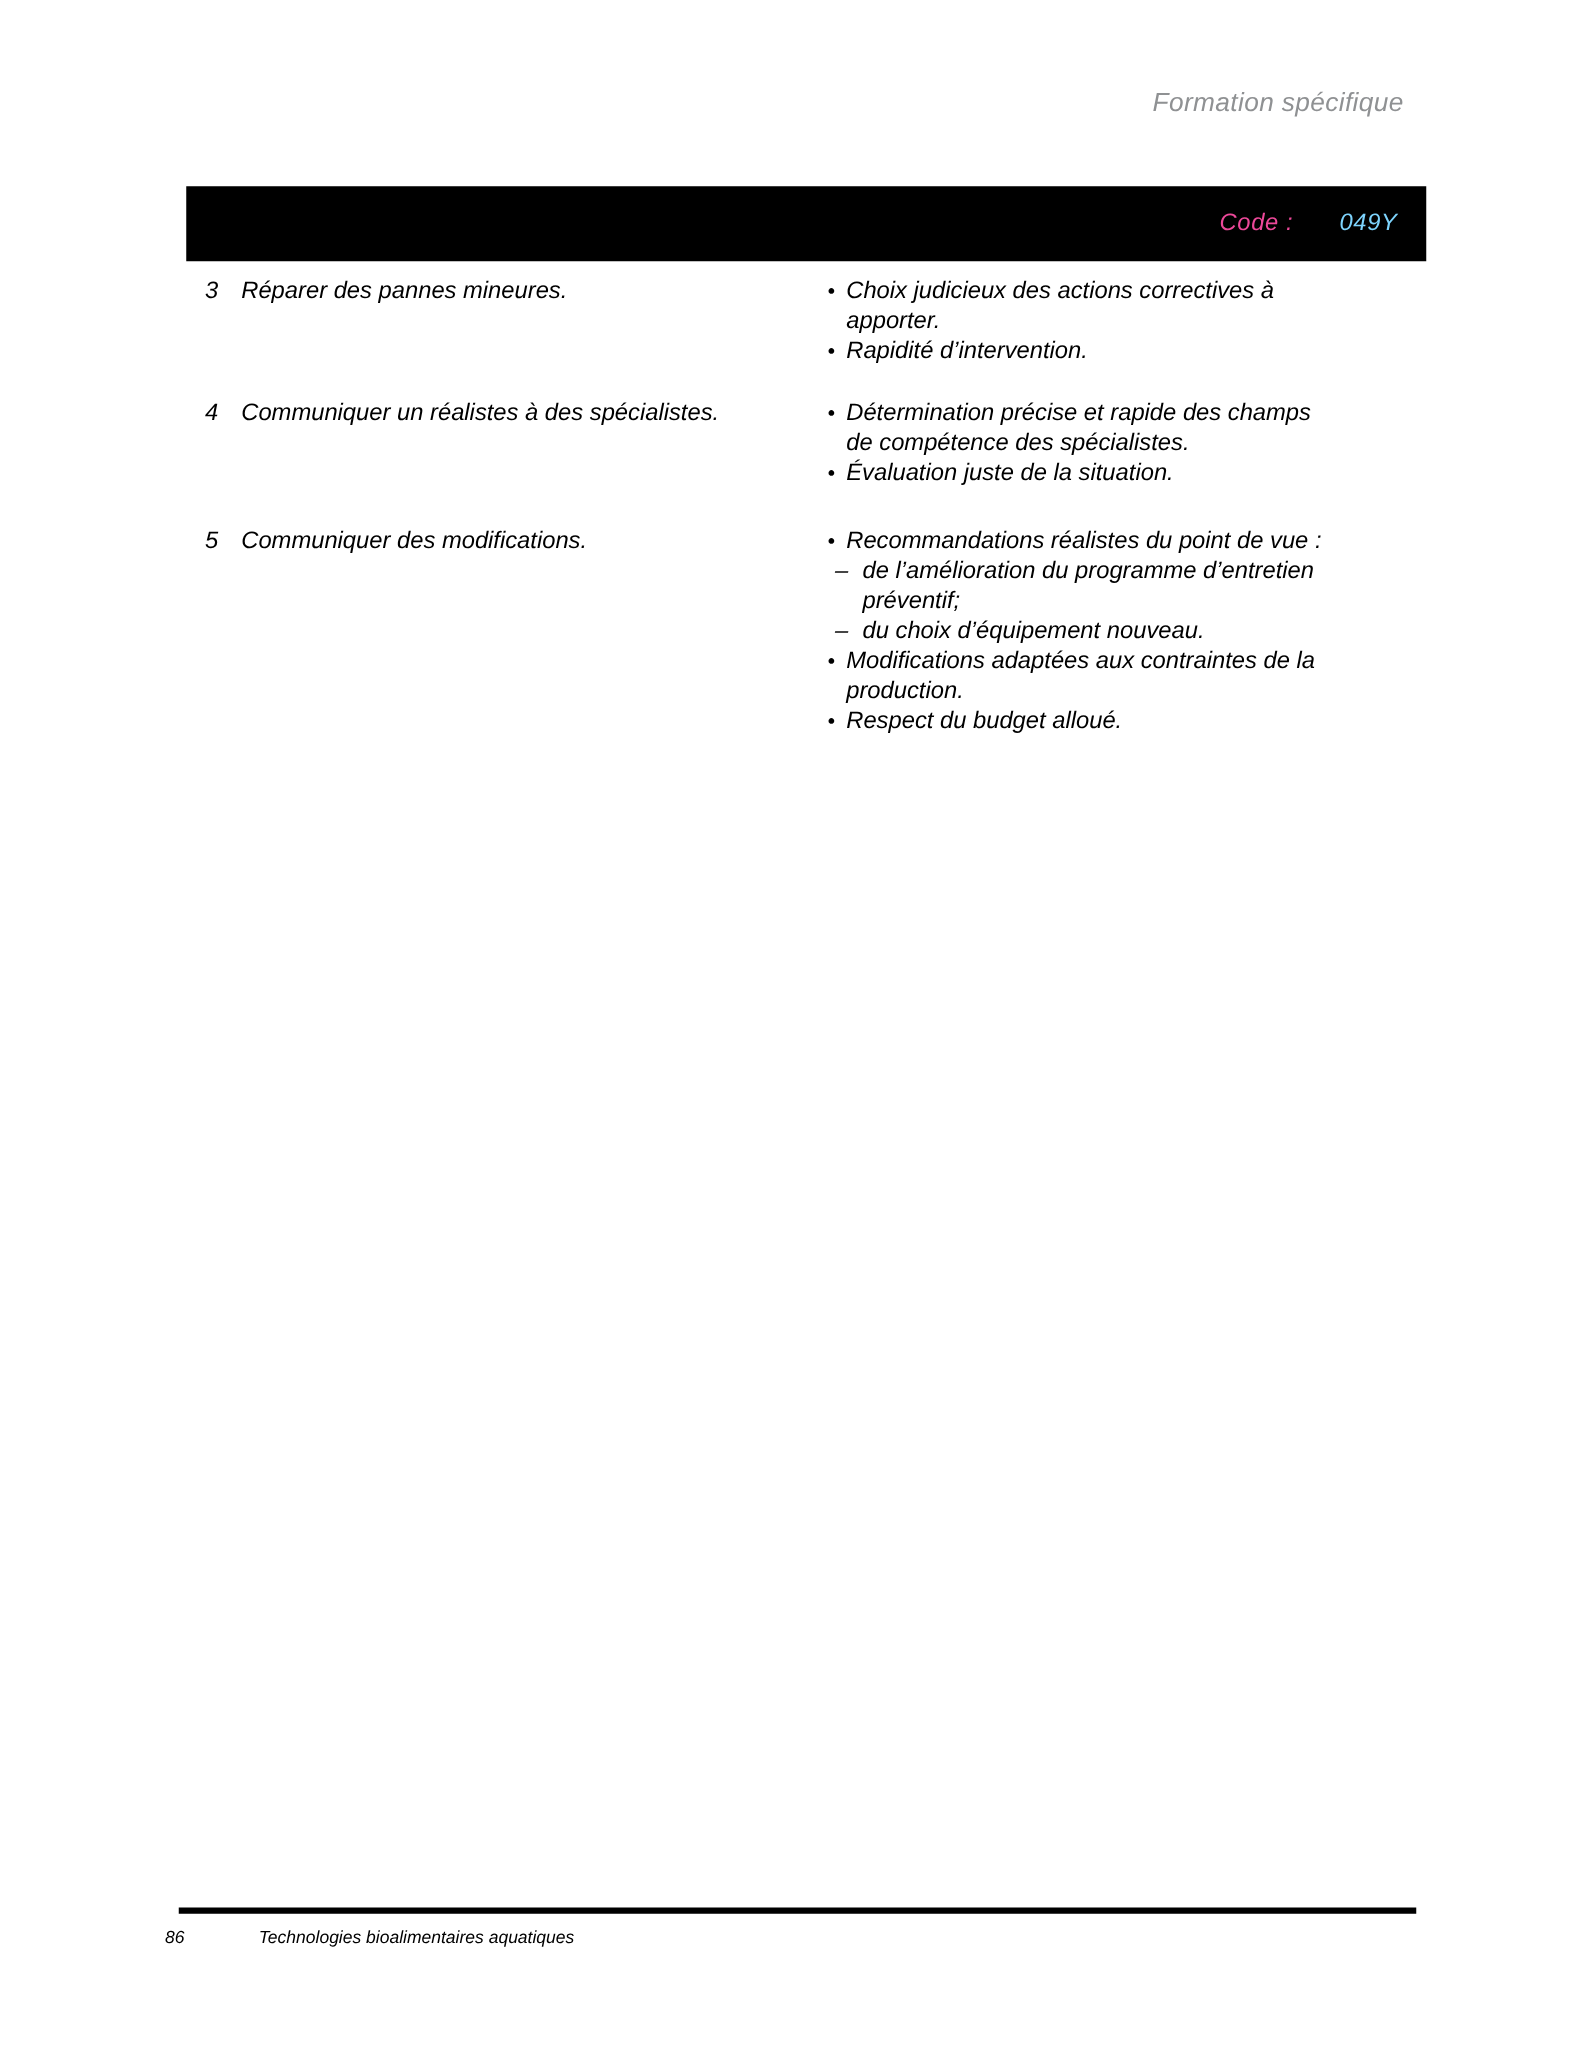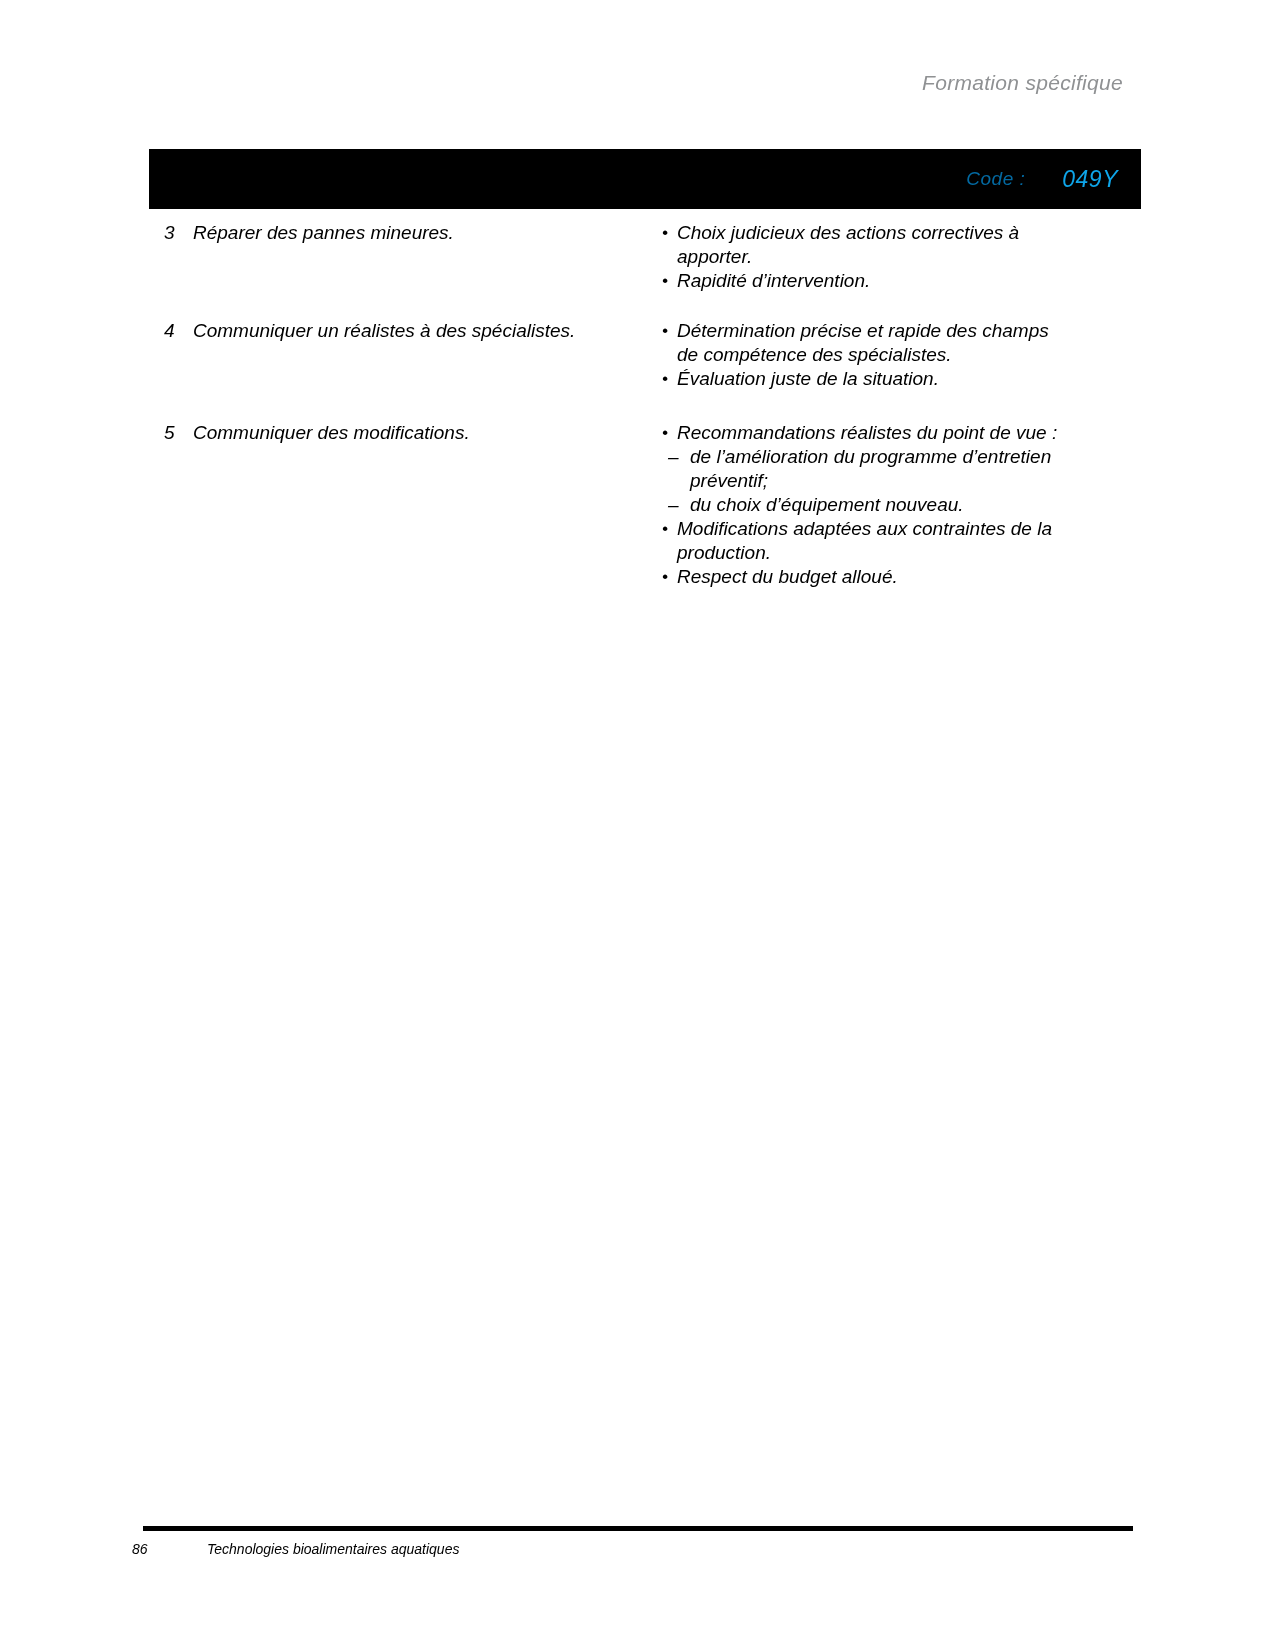--- a/index.html
+++ b/index.html
@@ -34,27 +34,27 @@
     top: 149px;
     width: 992px;
     height: 60px;
     background: #000000;
     display: flex;
     align-items: center;
     justify-content: flex-end;
     padding-right: 23px;
   }
   .code-bar .code-label {
-    color: #0369a1;
+    color: #ec4899;
     font-size: 19px;
     letter-spacing: 0.5px;
   }
   .code-bar .code-value {
-    color: #0ea5e9;
-    font-size: 23px;
+    color: #7dd3fc;
+    font-size: 19px;
     letter-spacing: 0.5px;
     margin-left: 37px;
   }
 
   
   .obj-row {
     position: absolute;
     left: 149px;
     width: 992px;
     display: flex;

